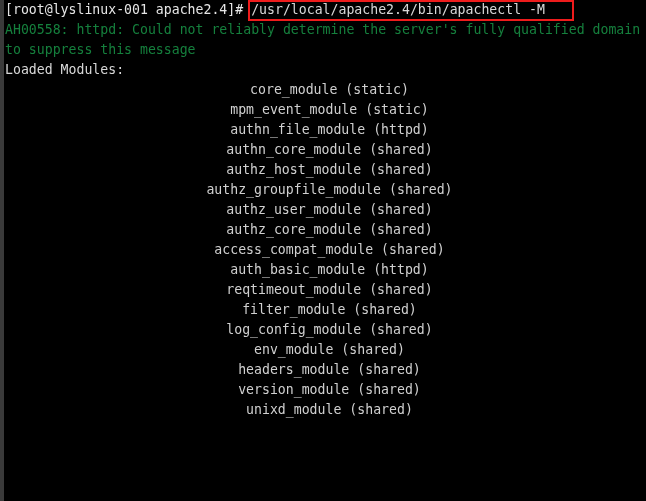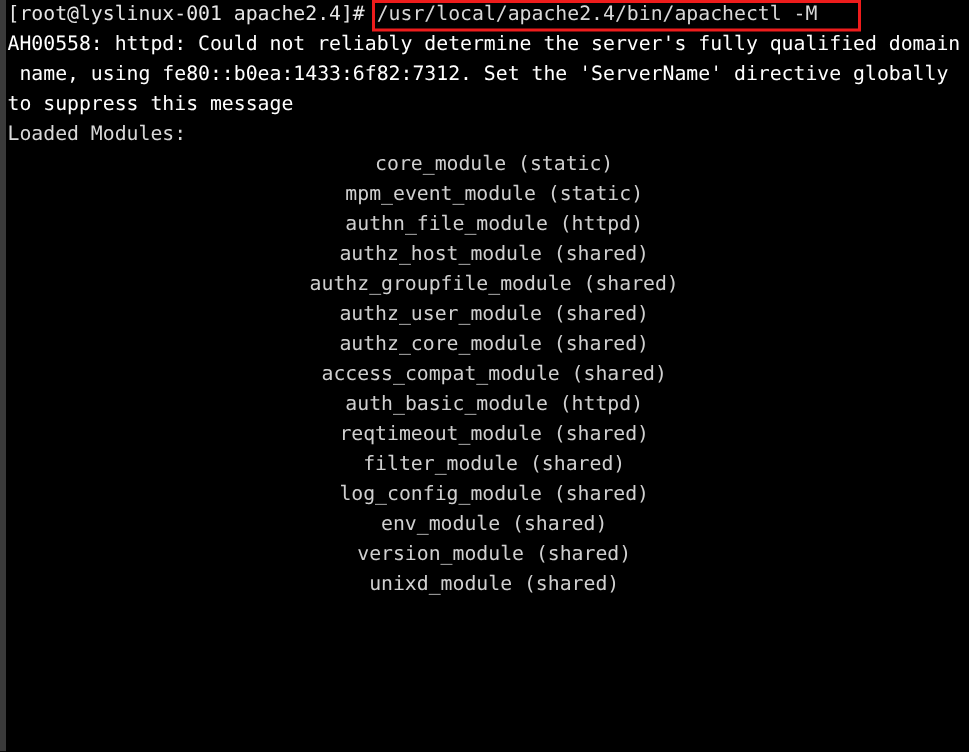--- a/index.html
+++ b/index.html
@@ -47,21 +47,21 @@
   }
   .line {
     height: 20px;
     white-space: pre;
     padding-left: 1px;
     position: relative;
   }
   .fg-default { color: #d8d8d8; }
   .fg-prompt  { color: #e6e6e6; }
   .fg-module  { color: #d0d0d0; text-align: center; }
-  .fg-warn    { color: #ffffff; }
+  .fg-warn    { color: #15803d; }
 
   #highlight-box {
     position: absolute;
     left: 248px;
     top: 0px;
     width: 326px;
     height: 21px;
     border: 2px solid #ee1c1c;
     box-sizing: border-box;
     pointer-events: none;
@@ -74,39 +74,40 @@
 
   <div id="scrollbar-track">
     <div id="scrollbar-thumb"></div>
   </div>
 
   <div id="screen">
 
     <div class="line"><span class="fg-prompt">[root@lyslinux-001 apache2.4]# </span><span class="fg-default">/usr/local/apache2.4/bin/apachectl -M</span></div>
 
     <div class="line fg-warn">AH00558: httpd: Could not reliably determine the server's fully qualified domain</div>
-    <div class="line fg-warn"> name, using fe80::b0ea:1433:6f82:7312. Set the 'ServerName' directive globally</div>
     <div class="line fg-warn">to suppress this message</div>
 
     <div class="line fg-default">Loaded Modules:</div>
 
     <div id="module-list">
         <div class="line fg-module"> core_module (static)</div>
         <div class="line fg-module"> mpm_event_module (static)</div>
         <div class="line fg-module"> authn_file_module (httpd)</div>
+        <div class="line fg-module"> authn_core_module (shared)</div>
         <div class="line fg-module"> authz_host_module (shared)</div>
         <div class="line fg-module"> authz_groupfile_module (shared)</div>
         <div class="line fg-module"> authz_user_module (shared)</div>
         <div class="line fg-module"> authz_core_module (shared)</div>
         <div class="line fg-module"> access_compat_module (shared)</div>
         <div class="line fg-module"> auth_basic_module (httpd)</div>
         <div class="line fg-module"> reqtimeout_module (shared)</div>
         <div class="line fg-module"> filter_module (shared)</div>
         <div class="line fg-module"> log_config_module (shared)</div>
         <div class="line fg-module"> env_module (shared)</div>
+        <div class="line fg-module"> headers_module (shared)</div>
         <div class="line fg-module"> version_module (shared)</div>
         <div class="line fg-module"> unixd_module (shared)</div>
       </div>
 
   </div>
 
   <div id="highlight-box"></div>
 
 </div>
 

